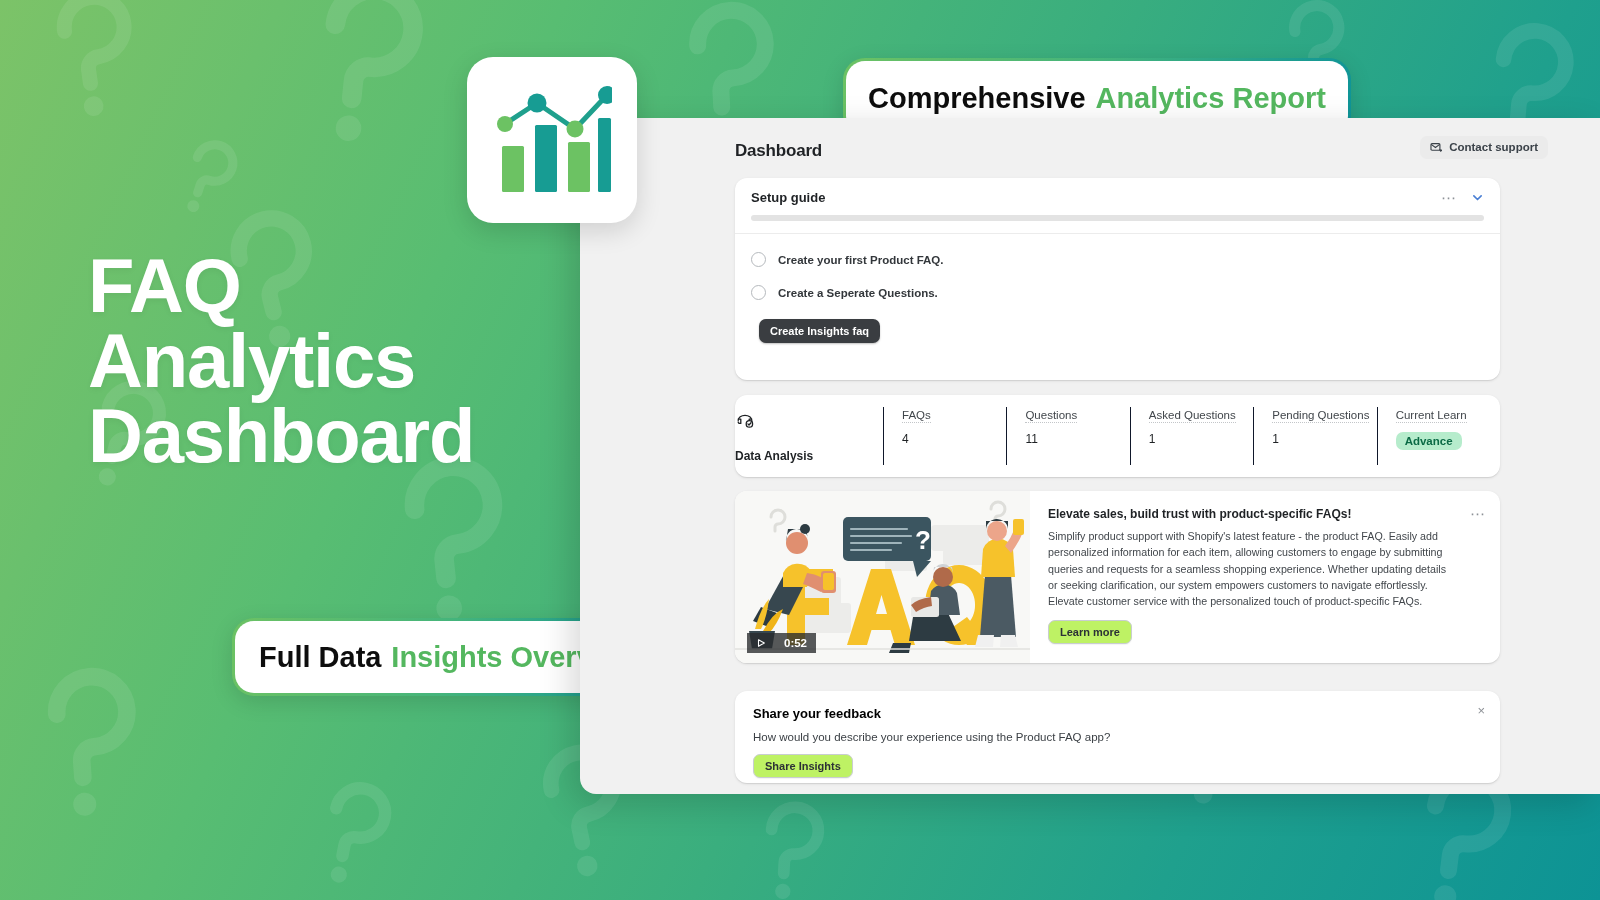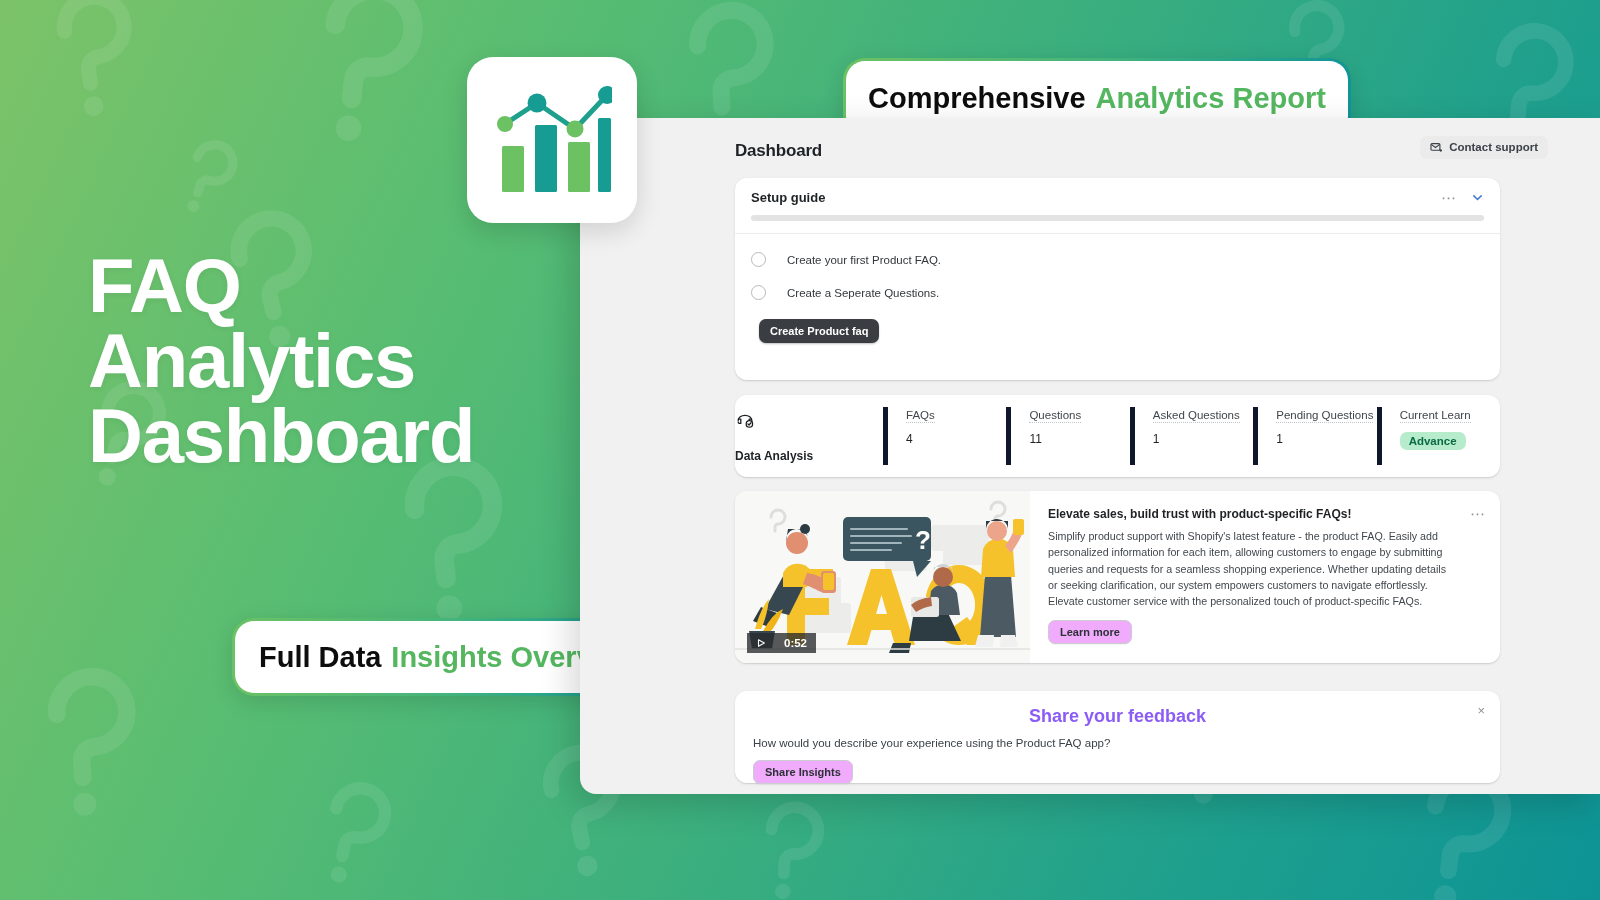--- a/index.html
+++ b/index.html
@@ -87,42 +87,42 @@
   #card-setup { top:60px; height:202px; }
   .setup-head { display:flex; align-items:center; padding:12px 16px 0 16px; }
   .setup-title { font-size:13px; font-weight:700; color:#1f2225; }
   .setup-head-actions { margin-left:auto; display:flex; align-items:center; gap:14px; }
   .dots { font-size:15px; color:#8d9196; letter-spacing:1px; line-height:8px; }
   .chev { width:13px; height:13px; }
   .progress-track {
     margin:10px 16px 0 16px; height:6px; border-radius:4px; background:#e3e3e3;
   }
   .setup-divider { margin-top:12px; height:1px; background:#ececec; }
-  .task { display:flex; align-items:center; gap:21px; padding:0 16px; margin-top:18px; }
+  .task { display:flex; align-items:center; gap:12px; padding:0 16px; margin-top:18px;font-weight:bold; }
   .task-circle {
     width:15px; height:15px; border-radius:50%;
     border:1.6px solid #b5b9bd; background:#fff; flex:none;
   }
   .task-label { font-size:11.5px; color:#33373b; }
   .btn-dark {
     margin:19px 0 0 24px; display:inline-flex; align-items:center;
     background:#3a3d41; color:#fff; border-radius:7px;
     padding:6px 11px; font-size:11px; font-weight:600;
     box-shadow:0 1px 2px rgba(0,0,0,.25);
   }
 
   
   #card-stats { top:277px; height:82px; display:flex; align-items:stretch; padding:12px 0; }
   .stat-ico-cell {
     width:148px; flex:none; display:flex; flex-direction:column;
     justify-content:center; gap:20px;
   }
   .stat-ico-label { font-size:12px; font-weight:700; color:#1f2225; }
   .stat {
-    flex:1 1 0; padding:2px 0 0 18px; border-left:5px solid #0f172a;
+    flex:1 1 0; padding:2px 0 0 18px; border-left:1px solid #0f172a;
     display:flex; flex-direction:column; gap:9px;
   }
   .stat-label {
     font-size:11.5px; color:#41464b;
     border-bottom:1px dotted #c3c6c9; align-self:flex-start; padding-bottom:1px;
   }
   .stat-value { font-size:12px; color:#1f2225; }
   .badge-plan {
     align-self:flex-start; background:#b6eccc; color:#0a6a45;
     font-size:11.5px; font-weight:700; border-radius:7px; padding:3px 9px;
@@ -135,29 +135,29 @@
     position:absolute; left:12px; bottom:10px;
     display:flex; align-items:center; gap:18px;
     background:rgba(40,42,45,.78); color:#fff;
     border-radius:0; padding:4px 9px; font-size:11.5px; font-weight:700;
   }
   .promo-body { flex:1; padding:16px 44px 14px 18px; position:relative; }
   .promo-title { font-size:12px; font-weight:700; color:#1f2225; }
   .promo-text { margin-top:7px; font-size:10.7px; line-height:1.52; color:#42474c; }
   .btn-light {
     margin-top:11px; display:inline-flex; align-items:center;
-    background:#f0abfc; border:1px solid #c9cdd1; border-radius:7px;
+    background:#bef264; border:1px solid #c9cdd1; border-radius:7px;
     padding:5px 11px; font-size:11px; font-weight:600; color:#2c3136;
     box-shadow:0 1px 1px rgba(0,0,0,.05);
   }
   .promo-dots { position:absolute; right:14px; top:14px; font-size:15px; color:#8d9196; letter-spacing:1px; }
 
   
   #card-feedback { top:573px; height:92px; padding:15px 18px; }
-  .fb-title { font-size:18px; font-weight:700; color:#8b5cf6;text-align:center; }
+  .fb-title { font-size:13px; font-weight:700; color:#000000; }
   .fb-text { margin-top:10px; font-size:11.5px; color:#3c4146; }
   .fb-close { position:absolute; right:15px; top:13px; font-size:13px; color:#8d9196; line-height:1; }
 
   .glyph { display:block; }
 </style>
 </head>
 <body>
 
 <svg id="qpattern" viewBox="0 0 1600 900" preserveAspectRatio="none">
   <defs>
@@ -225,21 +225,21 @@
 
       <div class="task">
         <div class="task-circle"></div>
         <div class="task-label">Create your first Product FAQ.</div>
       </div>
       <div class="task">
         <div class="task-circle"></div>
         <div class="task-label">Create a Seperate Questions.</div>
       </div>
 
-      <div class="btn-dark">Create Product faq</div>
+      <div class="btn-dark">Create Insights faq</div>
     </div>
 
     <div class="card" id="card-stats">
       <div class="stat-ico-cell">
         <svg class="glyph" width="20" height="20" viewBox="0 0 20 20" fill="none" stroke="#1f2225" stroke-width="1.3" stroke-linecap="round" stroke-linejoin="round">
           <path d="M3.2 11.5 a6.8 5.2 0 0 1 13.6 0 v1.4 a1.5 1.5 0 0 1 -1.5 1.5 h-1.1 v-4.3 h2.6"></path>
           <path d="M3.2 12.9 a1.5 1.5 0 0 0 1.5 1.5 h1.1 v-4.3 h-2.6"></path>
           <circle cx="14.4" cy="14.9" r="3.2" fill="#fff"></circle>
           <path d="M12.9 14.9 l1.1 1.1 l2.0 -2.2"></path>
         </svg>

